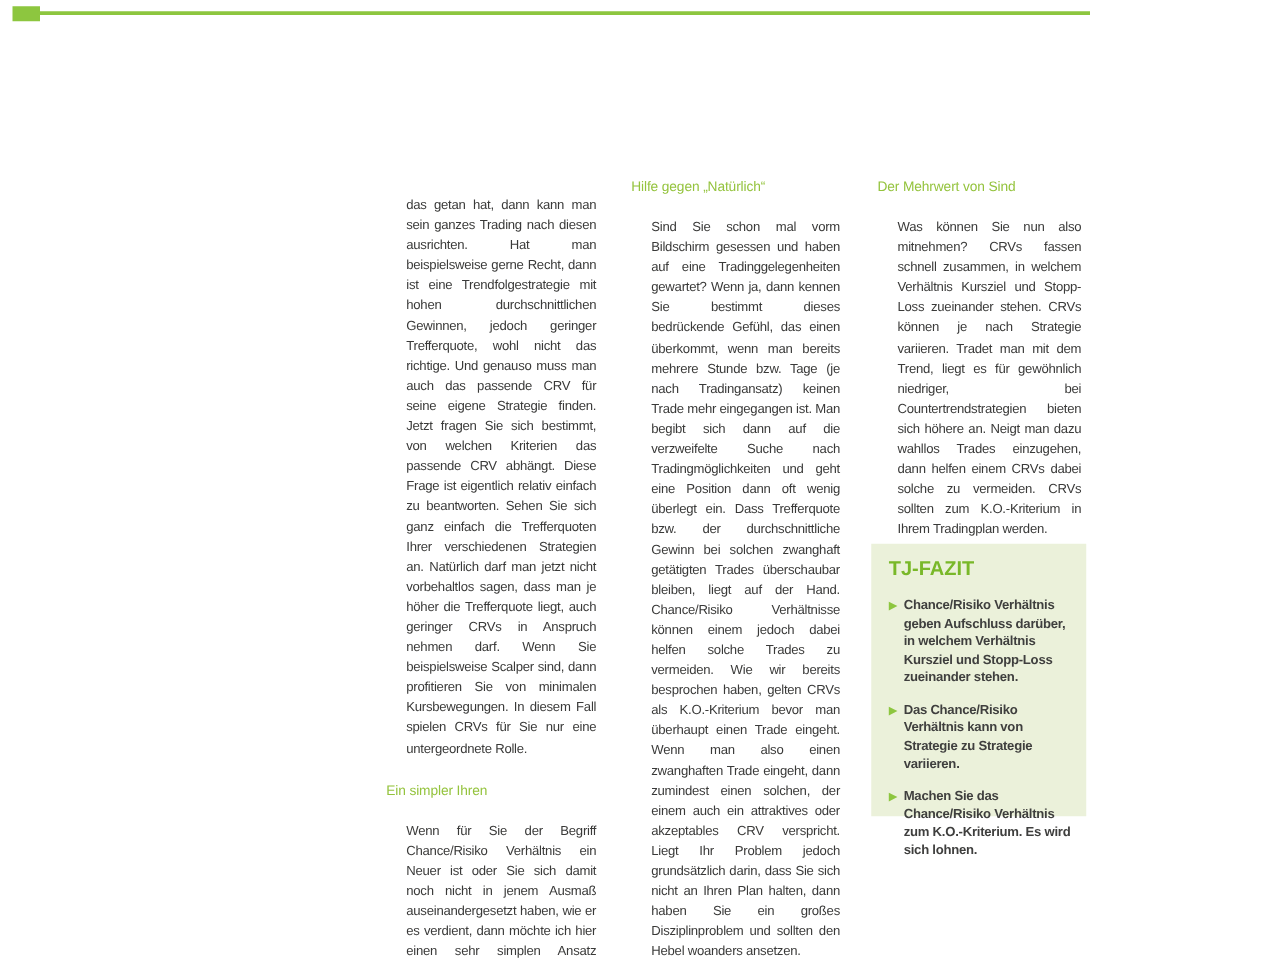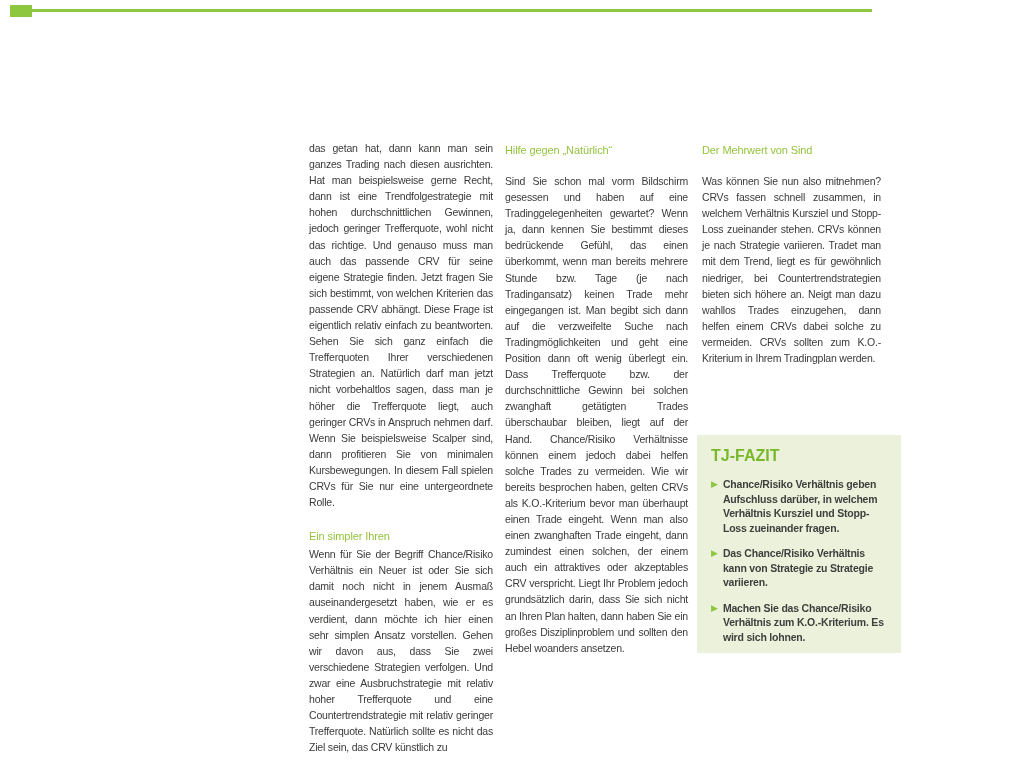--- a/index.html
+++ b/index.html
@@ -10,33 +10,33 @@
   
   .top-rule-block{position:absolute;left:10px;top:5px;width:22px;height:12px;background:#8dc63f;}
   .top-rule-line{position:absolute;left:30px;top:9px;width:842px;height:3px;background:#8dc63f;}
 
   
   .col{position:absolute;top:140px;color:#3a3a39;}
   .col-1{left:309px;width:184px;}
   .col-2{left:505px;width:183px;}
   .col-3{left:702px;width:179px;}
   .col-para{
-    margin:0;font-size:10.5px;line-height:16.1px;letter-spacing:-0.2px;
+    margin:16px;font-size:10.5px;line-height:16.1px;letter-spacing:-0.2px;
     text-align:justify;hyphens:auto;-webkit-hyphens:auto;color:#3a3a39;
   }
   .col-heading{
     margin:18px 0 2px 0;font-size:11px;line-height:16px;font-weight:400;
     color:#94c33d;letter-spacing:-0.1px;
   }
   .col-heading:first-child{margin-top:2px;}
   .col-heading.gap-after{margin-bottom:15px;}
 
   
   .fazit-box{
-    position:absolute;left:697px;top:435px;width:204px;height:218px;
+    position:absolute;left:697px;top:435px;width:172px;height:218px;
     background:#ebf1da;box-sizing:border-box;padding:12px 12px 10px 14px;
   }
   .fazit-title{
     margin:0 0 12px 0;font-size:16px;font-weight:700;color:#79b829;letter-spacing:0;
   }
   .fazit-item{display:flex;margin-bottom:11px;}
   .fazit-arrow{
     flex:0 0 auto;color:#8dc63f;font-size:9px;line-height:14.5px;margin-right:5px;
   }
   .fazit-text{
@@ -64,21 +64,21 @@
   <div class="col col-3">
       <h3 class="col-heading gap-after" lang="de">Der Mehrwert von Sind</h3>
       <p class="col-para" lang="de">Was können Sie nun also mitnehmen? CRVs fassen schnell zusammen, in welchem Verhältnis Kursziel und Stopp-Loss zueinander stehen. CRVs können je nach Strategie variieren. Tradet man mit dem Trend, liegt es für gewöhnlich niedriger, bei Countertrendstrategien bieten sich höhere an. Neigt man dazu wahllos Trades einzugehen, dann helfen einem CRVs dabei solche zu vermeiden. CRVs sollten zum K.O.-Kriterium in Ihrem Tradingplan werden.</p>
     </div>
 
   <div class="fazit-box">
     <h2 class="fazit-title">TJ-FAZIT</h2>
     <div>
         <div class="fazit-item">
           <span class="fazit-arrow">▶</span>
-          <span class="fazit-text">Chance/Risiko Verhältnis geben Aufschluss darüber, in welchem Verhältnis Kursziel und Stopp-Loss zueinander fragen.</span>
+          <span class="fazit-text">Chance/Risiko Verhältnis geben Aufschluss darüber, in welchem Verhältnis Kursziel und Stopp-Loss zueinander stehen.</span>
         </div>
         <div class="fazit-item">
           <span class="fazit-arrow">▶</span>
           <span class="fazit-text">Das Chance/Risiko Verhältnis kann von Strategie zu Strategie variieren.</span>
         </div>
         <div class="fazit-item">
           <span class="fazit-arrow">▶</span>
           <span class="fazit-text">Machen Sie das Chance/Risiko Verhältnis zum K.O.-Kriterium. Es wird sich lohnen.</span>
         </div>
       </div>

